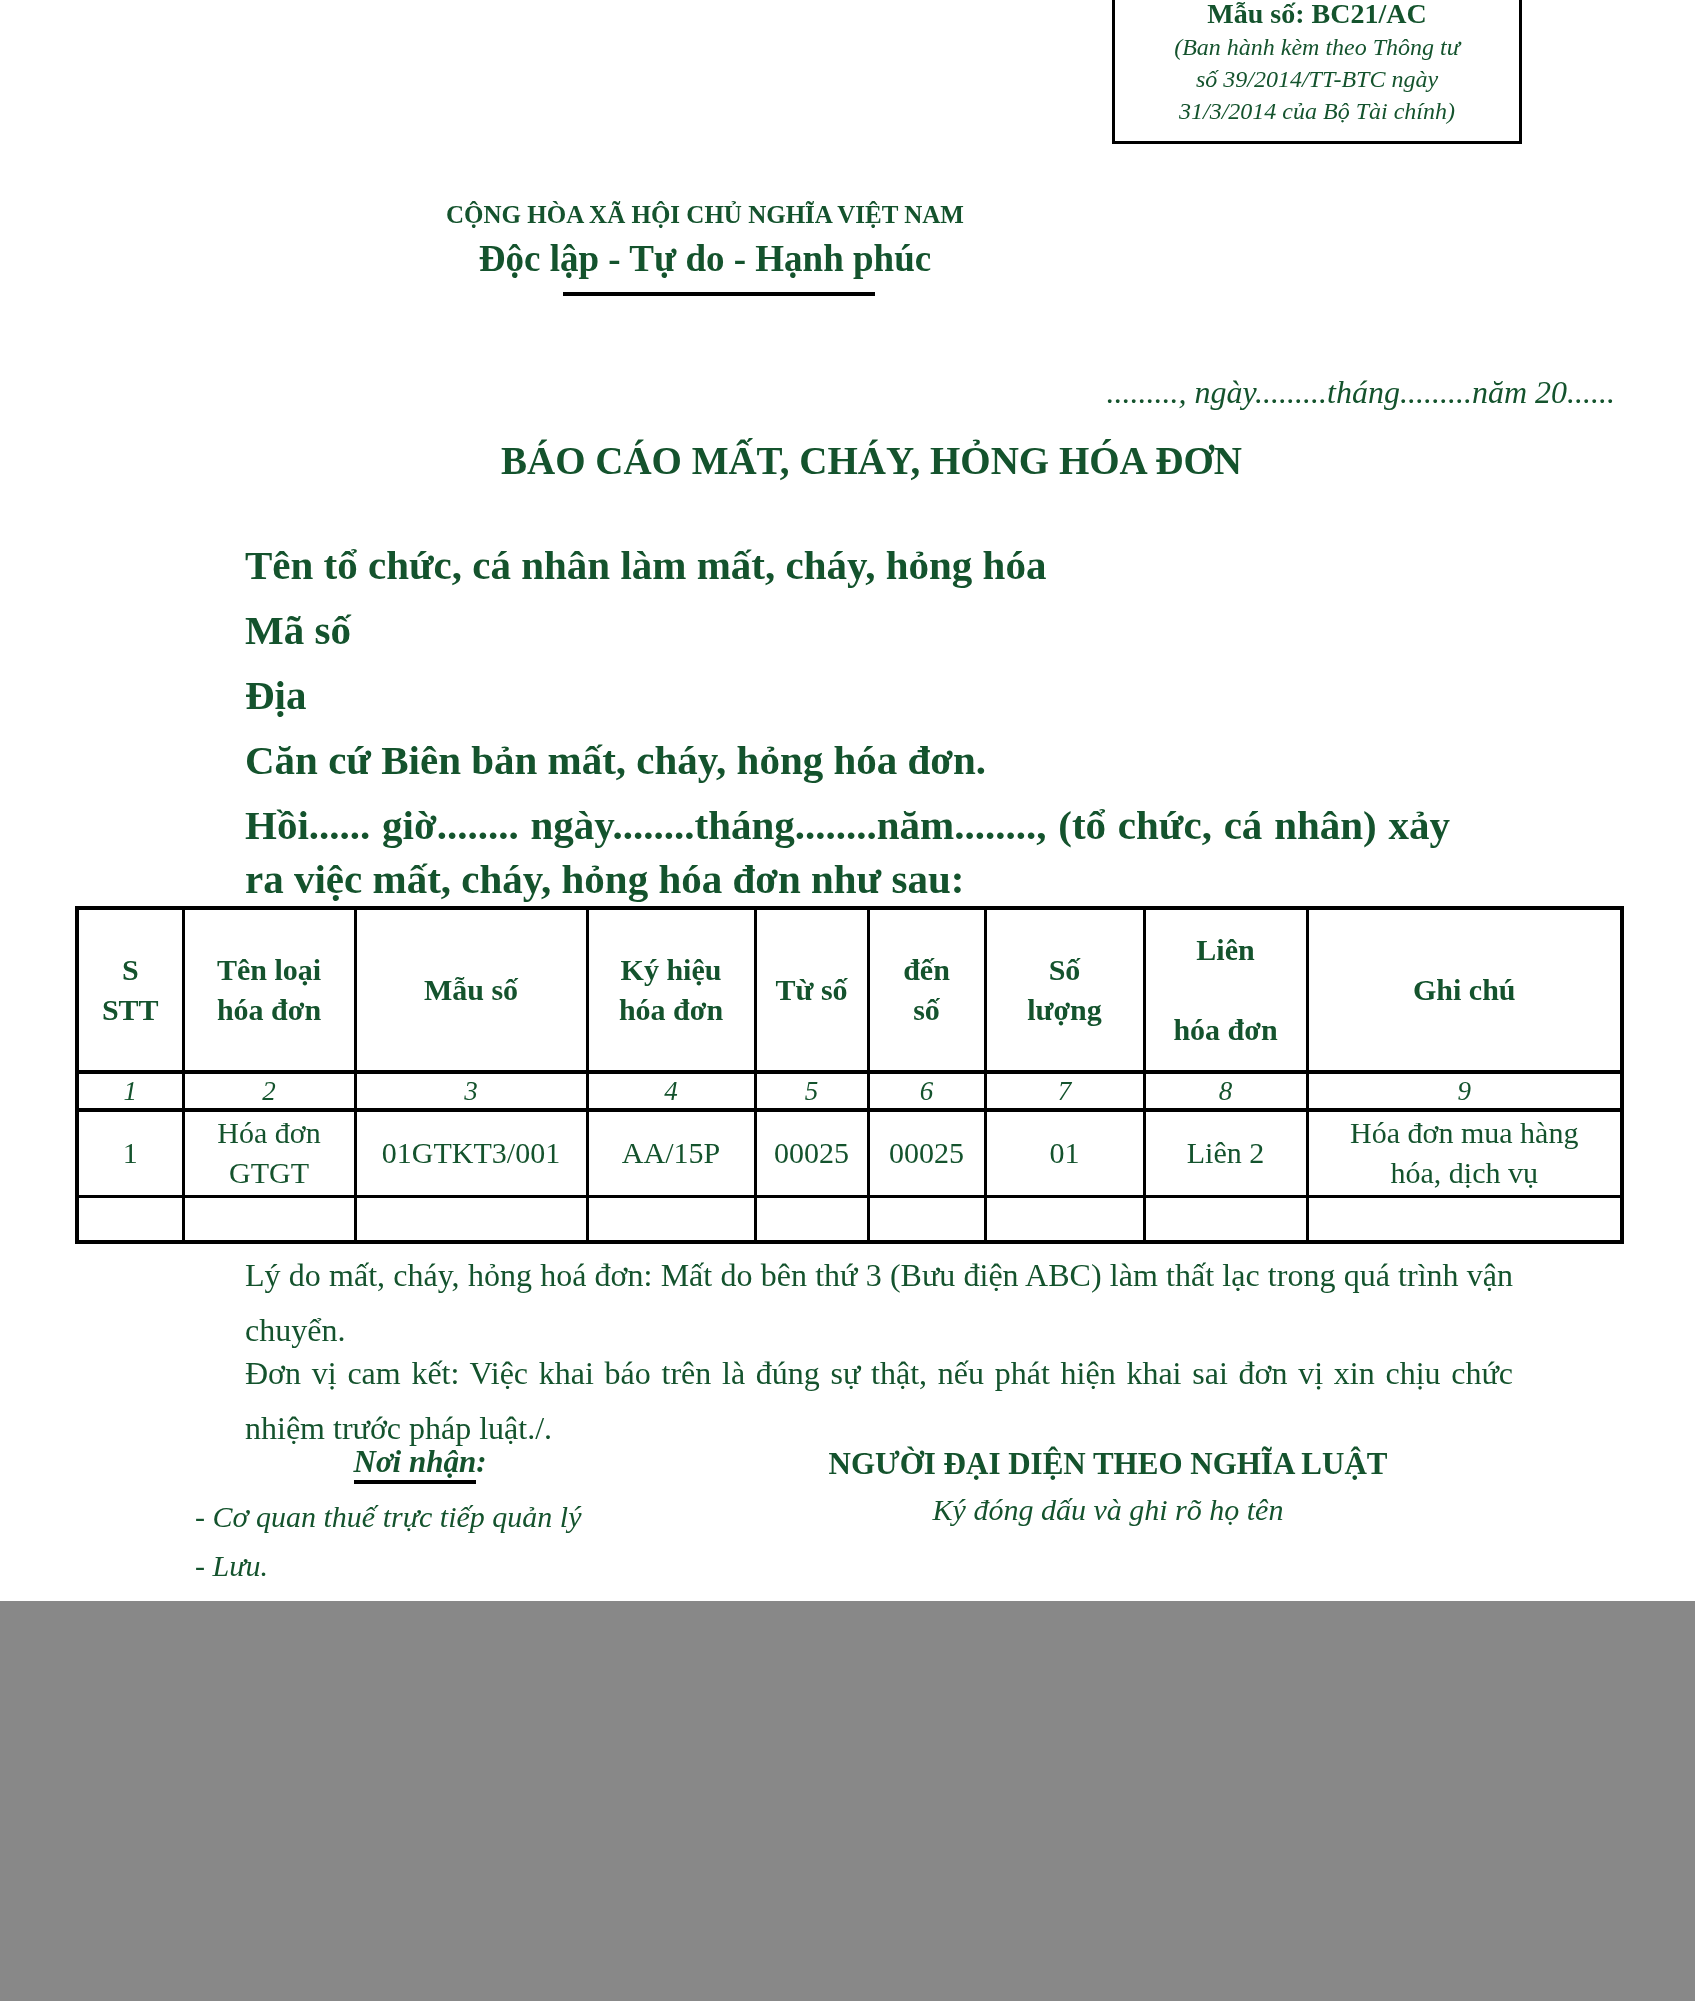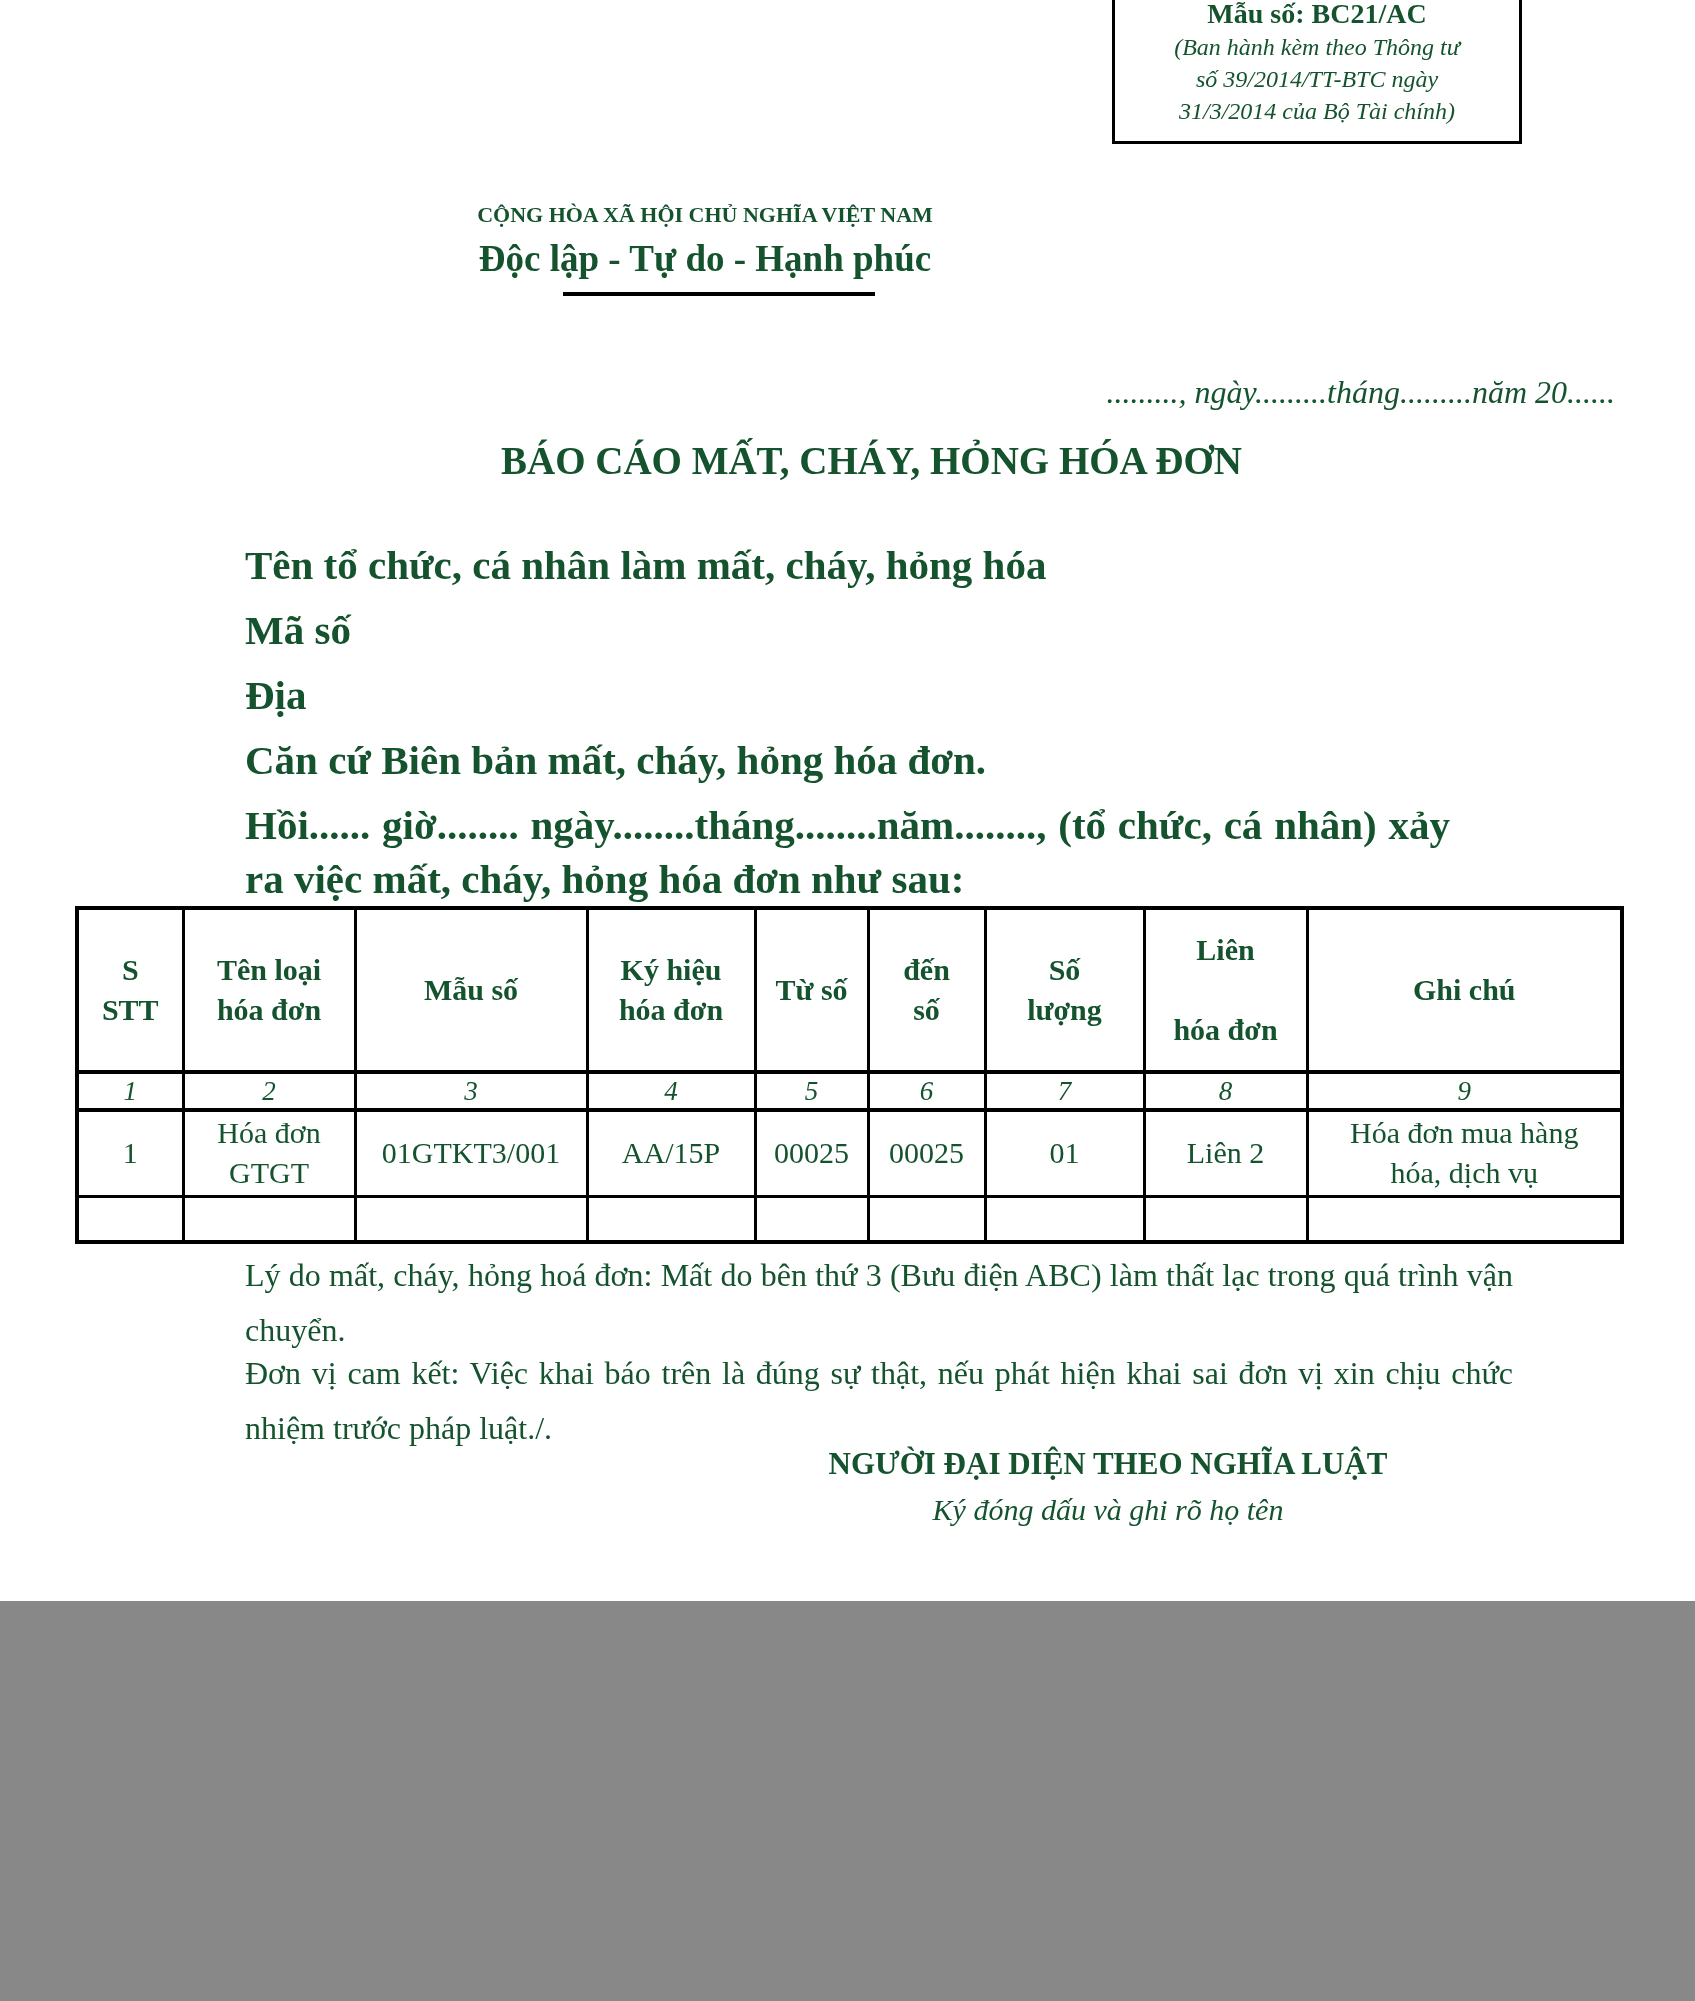--- a/index.html
+++ b/index.html
@@ -13,21 +13,21 @@
   .form-box {
     position:absolute; top:-10px; left:1112px; width:410px;
     border:3px solid #000; box-sizing:border-box;
     text-align:center; padding:4px 8px 14px;
   }
   .fb-title { font-weight:bold; font-size:28px; line-height:34px; }
   .fb-line  { font-style:italic; font-size:24px; line-height:32px; }
 
   
   .national-header { position:absolute; top:194px; left:0; width:1410px; text-align:center; }
-  .nh1 { font-weight:bold; font-size:22px; line-height:42px; }
+  .nh1 { font-weight:bold; font-size:25px; line-height:42px; }
   .nh2 { font-weight:bold; font-size:37px; line-height:46px; }
   .nh-underline { width:312px; height:4px; background:#000; margin:10px auto 0; margin-left:563px; }
 
   .date-line { position:absolute; top:374px; right:80px; font-style:italic; font-size:32px; }
 
   .doc-title {
     position:absolute; top:438px; left:0; width:100%; box-sizing:border-box; padding-left:48px;
     text-align:center; font-weight:bold; font-size:39px;
   }
 
@@ -167,19 +167,24 @@
       <td></td>
       <td></td>
       <td></td>
     </tr>
   </tbody>
     </table>
 
   <p class="para para-reason">Lý do mất, cháy, hỏng hoá đơn: Mất do bên thứ 3 (Bưu điện ABC) làm thất lạc trong quá trình vận chuyển.</p>
   <p class="para para-commit">Đơn vị cam kết: Việc khai báo trên là đúng sự thật, nếu phát hiện khai sai đơn vị xin chịu chức nhiệm trước pháp luật./.</p>
 
+  <div class="recipients">
+    <div class="rec-head"><span class="rec-label">Nơi nhận</span><span class="rec-colon">:</span></div>
+    <div class="rec-item">- Cơ quan thuế trực tiếp quản lý</div>
+    <div class="rec-item">- Lưu.</div>
+  </div>
 
   <div class="signature">
     <div class="sig-title">NGƯỜI ĐẠI DIỆN THEO NGHĨA LUẬT</div>
     <div class="sig-note">Ký đóng dấu và ghi rõ họ tên</div>
   </div>
 
 </div>
 
 </body></html>

